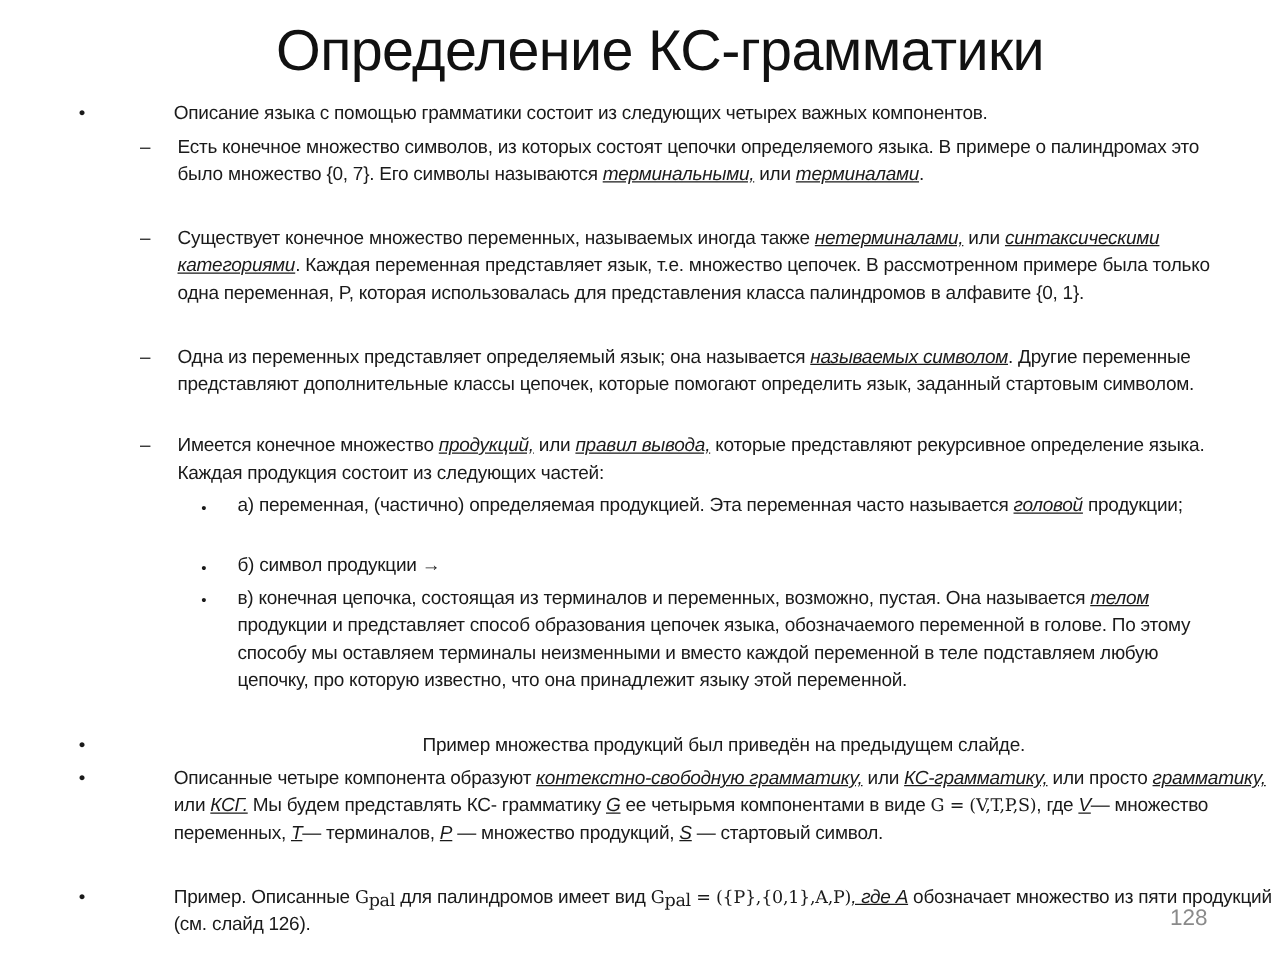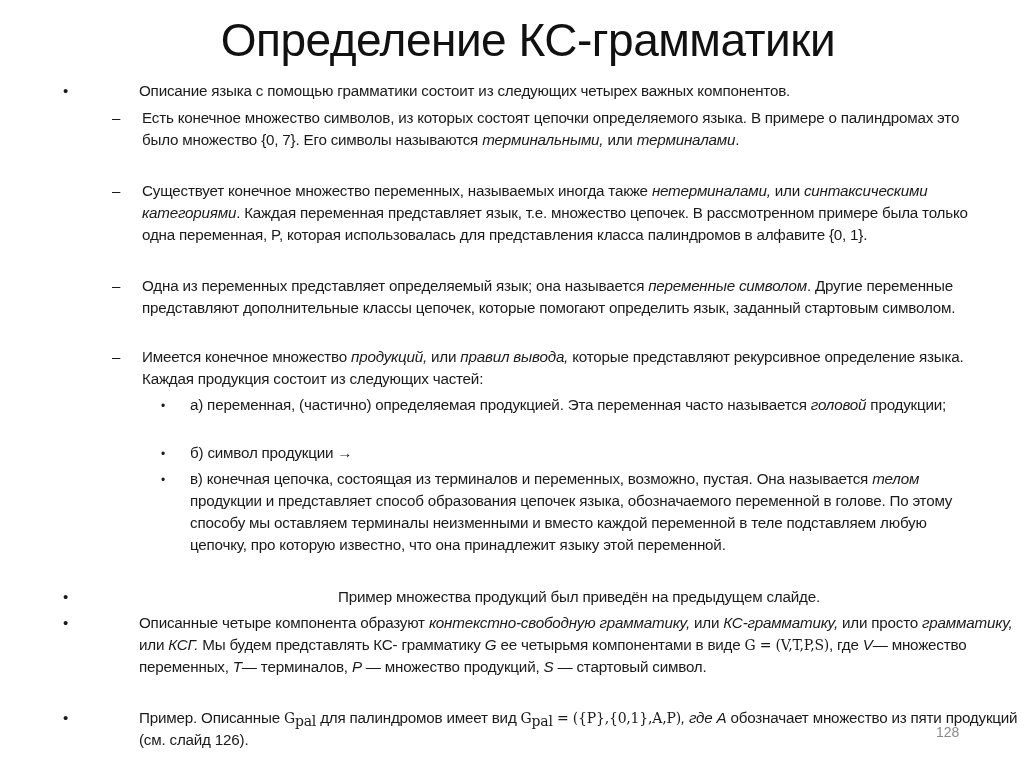--- a/index.html
+++ b/index.html
@@ -8,38 +8,38 @@
   .title { position:absolute; left:16px; top:12px; width:1024px; text-align:center;
            font-size:46px; line-height:56px; color:#111; letter-spacing:-0.5px; }
   .item { position:absolute; font-size:15.2px; line-height:22px; letter-spacing:-0.2px; }
   .b1 { left:99px; width:880px;margin-left:40px; }
   .b2 { left:142px; width:830px; }
   .b3 { left:190px; width:790px; }
   .mk { position:absolute; font-size:15px; line-height:22px; }
   .mk1 { left:63px; }
   .mk2 { left:112px; }
   .mk3 { left:161px; font-size:12px; }
-  i { font-style:italic; }
+  i { font-style:italic;text-decoration:underline; }
   .serif { font-family:"DejaVu Serif","Liberation Serif",serif; font-size:14px; }
   sub { font-size:10px; vertical-align:-3px; line-height:0; }
-  .pagenum { position:absolute; left:936px; top:724px; font-size:14px; color:#8a8a8a; }
+  .pagenum { position:absolute; left:936px; top:724px; font-size:18px; color:#8a8a8a; }
 </style>
 </head>
 <body>
 
 <div class="title">Определение КС-грамматики</div>
 <div id="body">
     <div class="mk mk1" style="top: 80px;">•</div>
     <div class="item b1" style="top: 80px;"><span>Описание языка с помощью грамматики состоит из следующих четырех важных компонентов.</span></div>
     <div class="mk mk2" style="top: 107px;">–</div>
     <div class="item b2" style="top: 107px;"><span>Есть конечное множество символов, из которых состоят цепочки определяемого языка. В примере о палиндромах это было множество {0, 7}. Его символы называются </span><i>терминальными,</i><span> или </span><i>терминалами</i><span>.</span></div>
     <div class="mk mk2" style="top: 180px;">–</div>
     <div class="item b2" style="top: 180px;"><span>Существует конечное множество переменных, называемых иногда также </span><i>нетерминалами,</i><span> или </span><i>синтаксическими категориями</i><span>. Каждая переменная представляет язык, т.е. множество цепочек. В рассмотренном примере была только одна переменная, P, которая использовалась для представления класса палиндромов в алфавите {0, 1}.</span></div>
     <div class="mk mk2" style="top: 275px;">–</div>
-    <div class="item b2" style="top: 275px;"><span>Одна из переменных представляет определяемый язык; она называется </span><i>переменные символом</i><span>. Другие переменные представляют дополнительные классы цепочек, которые помогают определить язык, заданный стартовым символом.</span></div>
+    <div class="item b2" style="top: 275px;"><span>Одна из переменных представляет определяемый язык; она называется </span><i>называемых символом</i><span>. Другие переменные представляют дополнительные классы цепочек, которые помогают определить язык, заданный стартовым символом.</span></div>
     <div class="mk mk2" style="top: 346px;">–</div>
     <div class="item b2" style="top: 346px;"><span>Имеется конечное множество </span><i>продукций,</i><span> или </span><i>правил вывода,</i><span> которые представляют рекурсивное определение языка. Каждая продукция состоит из следующих частей:</span></div>
     <div class="mk mk3" style="top: 395px;">•</div>
     <div class="item b3" style="top: 394px;"><span>а) переменная, (частично) определяемая продукцией. Эта переменная часто называется </span><i>головой</i><span> продукции;</span></div>
     <div class="mk mk3" style="top: 443px;">•</div>
     <div class="item b3" style="top: 442px;"><span>б) символ продукции →</span></div>
     <div class="mk mk3" style="top: 469px;">•</div>
     <div class="item b3" style="top: 468px;"><span>в) конечная цепочка, состоящая из терминалов и переменных, возможно, пустая. Она называется </span><i>телом</i><span> продукции и представляет способ образования цепочек языка, обозначаемого переменной в голове. По этому способу мы оставляем терминалы неизменными и вместо каждой переменной в теле подставляем любую цепочку, про которую известно, что она принадлежит языку этой переменной.</span></div>
     <div class="mk mk1" style="top: 586px;">•</div>
     <div class="item b1" style="top: 586px; text-align: center;"><span>Пример множества продукций был приведён на предыдущем слайде.</span></div>

